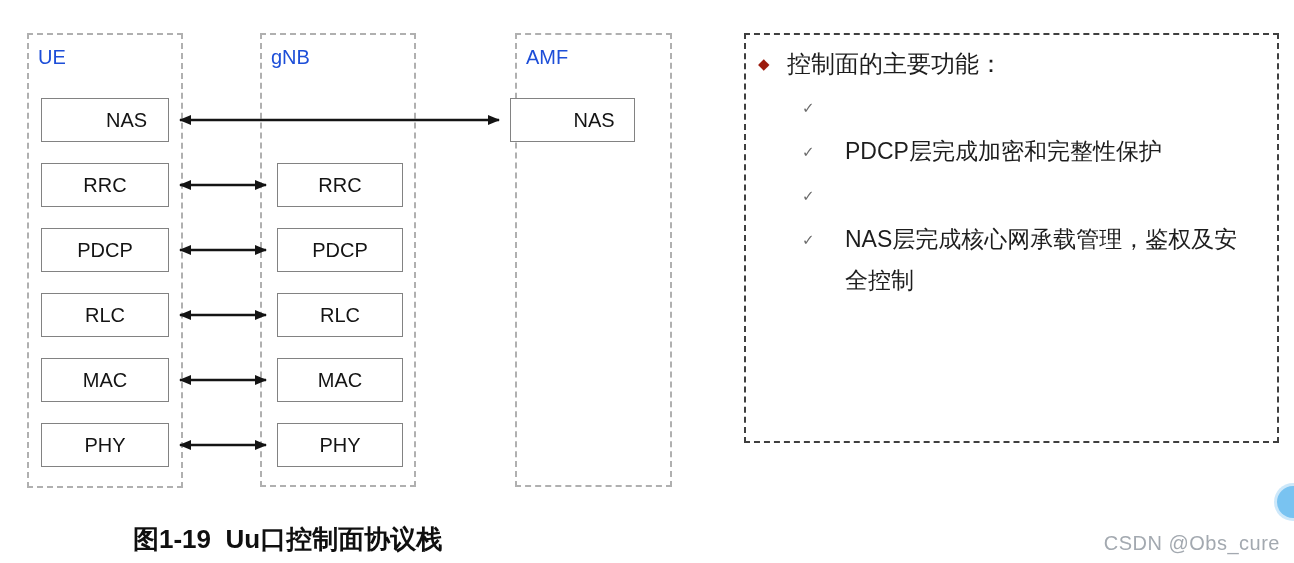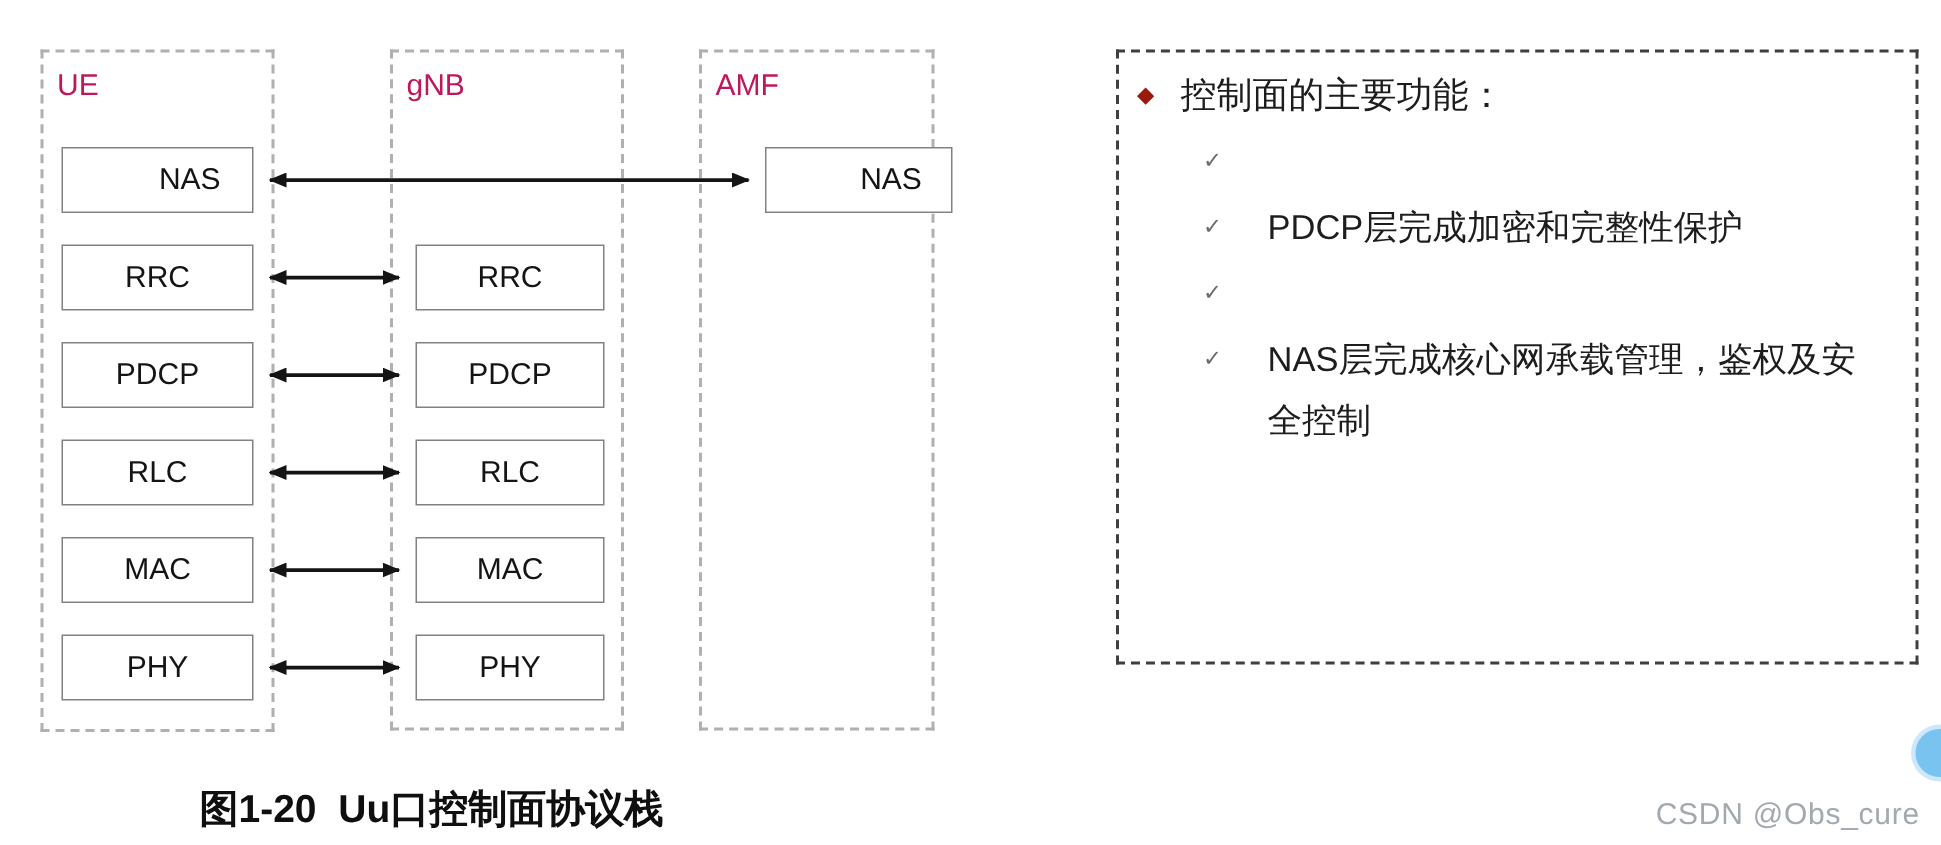--- a/index.html
+++ b/index.html
@@ -14,26 +14,26 @@
 
   
   .col{
     position:absolute;
     border:2px dashed #b0b0b0;
     box-sizing:border-box;
     background:transparent;
   }
   .col-ue {left:27px; top:33px; width:156px; height:455px;}
   .col-gnb{left:260px;top:33px; width:156px; height:454px;}
-  .col-amf{left:466px;top:33px; width:157px; height:454px;}
+  .col-amf{left:515px;top:33px; width:157px; height:454px;}
   .col-label{
     display:inline-block;
     margin:11px 0 0 9px;
     font-size:20px;
-    color:#be185d;
+    color:#1d4ed8;
   }
 
   
   .layer{
     position:absolute;
     height:44px;
     background:#ffffff;
     border:1.5px solid #828282;
     box-sizing:border-box;
     display:flex;align-items:center;justify-content:center;
@@ -170,21 +170,21 @@
       </marker>
     </defs>
     <line x1="180" y1="120" x2="499" y2="120" stroke="#141414" stroke-width="2.5" marker-start="url(#ah)" marker-end="url(#ah)"></line>
     <line x1="180" y1="185" x2="266" y2="185" stroke="#141414" stroke-width="2.5" marker-start="url(#ah)" marker-end="url(#ah)"></line>
     <line x1="180" y1="250" x2="266" y2="250" stroke="#141414" stroke-width="2.5" marker-start="url(#ah)" marker-end="url(#ah)"></line>
     <line x1="180" y1="315" x2="266" y2="315" stroke="#141414" stroke-width="2.5" marker-start="url(#ah)" marker-end="url(#ah)"></line>
     <line x1="180" y1="380" x2="266" y2="380" stroke="#141414" stroke-width="2.5" marker-start="url(#ah)" marker-end="url(#ah)"></line>
     <line x1="180" y1="445" x2="266" y2="445" stroke="#141414" stroke-width="2.5" marker-start="url(#ah)" marker-end="url(#ah)"></line>
   </svg>
 
-  <div class="caption">图1-20  Uu口控制面协议栈</div>
+  <div class="caption">图1-19  Uu口控制面协议栈</div>
 
   <div class="panel">
     <div class="panel-heading">
       <span class="diamond">◆</span>
       <span>控制面的主要功能：</span>
     </div>
     <div class="bullets">
       <div class="bullet">
         <span class="check">✓</span>
       </div>

